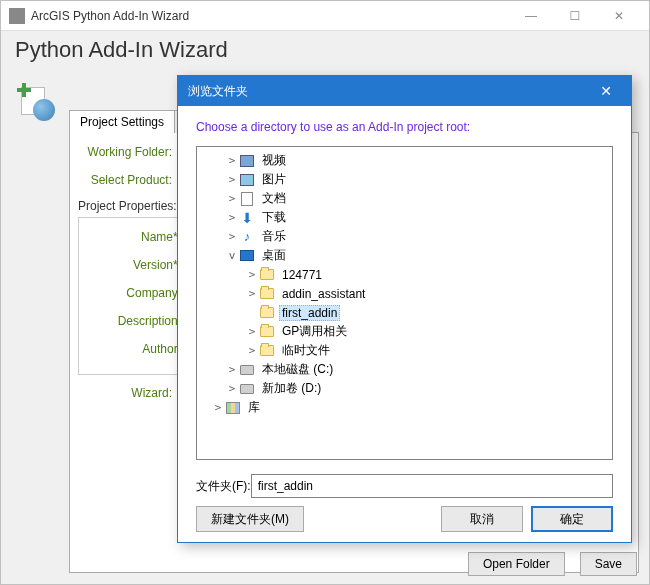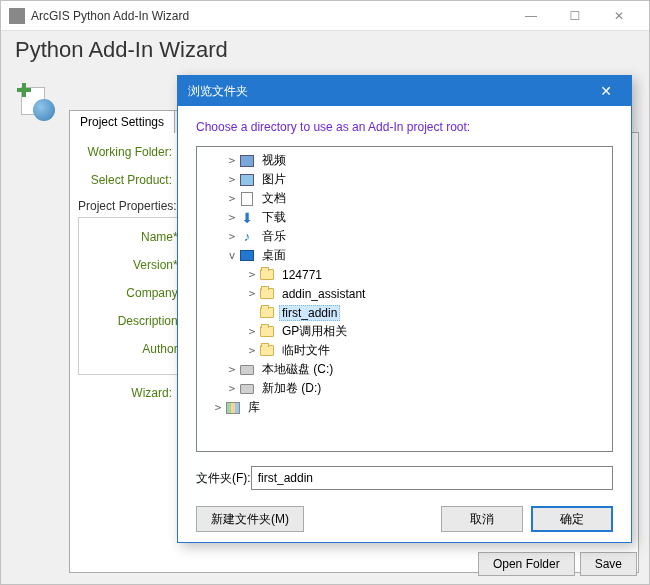--- a/index.html
+++ b/index.html
@@ -30,21 +30,21 @@
 .group-label { font-size: 12px; color: #333; margin: 8px 0 4px; }
 
 .wizard-icon { position: absolute; left: 14px; top: 8px; width: 40px; height: 40px; }
 .wizard-icon .plus { position: absolute; left: 0; top: 0; width: 18px; height: 18px; }
 .wizard-icon .plus:before, .wizard-icon .plus:after { content: ""; position: absolute; background: #4a9b4a; }
 .wizard-icon .plus:before { width: 4px; height: 14px; left: 7px; top: 2px; }
 .wizard-icon .plus:after { width: 14px; height: 4px; left: 2px; top: 7px; }
 .wizard-icon .globe { position: absolute; right: 0; bottom: 0; width: 22px; height: 22px; border-radius: 50%; background: radial-gradient(circle at 35% 35%, #8fc5e8, #3a7fb8); }
 .wizard-icon .page { position: absolute; left: 6px; top: 6px; width: 24px; height: 28px; background: #fff; border: 1px solid #bbb; }
 
-.bottom-bar { position: absolute; bottom: 8px; right: 12px; display: flex; gap: 5px; }
+.bottom-bar { position: absolute; bottom: 8px; right: 12px; display: flex; gap: 15px; }
 .btn { font-size: 12px; padding: 4px 14px; border: 1px solid #aaa; background: #e9e9e9; }
 
 
 .dialog { position: absolute; left: 176px; top: 74px; width: 455px; height: 468px; background: #fff; border: 1px solid #2477ce; box-shadow: 4px 4px 12px rgba(0,0,0,0.25); display: flex; flex-direction: column; }
 .dialog-titlebar { height: 30px; background: #2477ce; color: #fff; display: flex; align-items: center; padding: 0 10px; font-size: 12px; }
 .dialog-titlebar span.title { flex: 1; }
 .dialog-close { width: 30px; height: 30px; display: flex; align-items: center; justify-content: center; color: #fff; font-size: 14px; }
 
 .dialog-body { padding: 14px 18px 10px; flex: 1; display: flex; flex-direction: column; }
 .dialog-instruction { font-size: 12px; color: #6d28d9; margin-bottom: 12px; }
@@ -58,21 +58,21 @@
 
 .folder-icon { width: 14px; height: 11px; background: #ffe9a3; border: 1px solid #d4b24c; border-radius: 1px; position: relative; }
 .folder-icon:before { content: ""; position: absolute; top: -3px; left: 0; width: 6px; height: 3px; background: #ffe9a3; border: 1px solid #d4b24c; border-bottom: none; border-radius: 1px 1px 0 0; }
 .disk-icon { width: 14px; height: 10px; background: #d0d0d0; border: 1px solid #888; border-radius: 1px; }
 .lib-icon { width: 14px; height: 12px; background: linear-gradient(to right, #a3d4a3 33%, #f5d58f 33% 66%, #9fc5e8 66%); border: 1px solid #888; }
 
 .folder-row { display: flex; align-items: center; margin-top: 14px; font-size: 12px; }
 .folder-row label { }
 .folder-row input { flex: 1; border: 1px solid #828282; height: 24px; padding: 0 6px; font-size: 12px; }
 
-.dialog-buttons { display: flex; gap: 8px; margin-top: 16px; align-items: center; }
+.dialog-buttons { display: flex; gap: 8px; margin-top: 8px; align-items: center; }
 .dialog-buttons .spacer { flex: 1; }
 .dlg-btn { font-size: 12px; height: 26px; padding: 0 14px; border: 1px solid #aaa; background: #e9e9e9; min-width: 82px; }
 .dlg-btn.primary { border: 2px solid #2477ce; background: #e9e9e9; }
 
 .sel-btn { font-size: 12px; padding: 2px 8px; border: 1px solid #aaa; background: #e9e9e9; }
 </style>
 </head>
 <body>
 
 <div class="outer-window">

